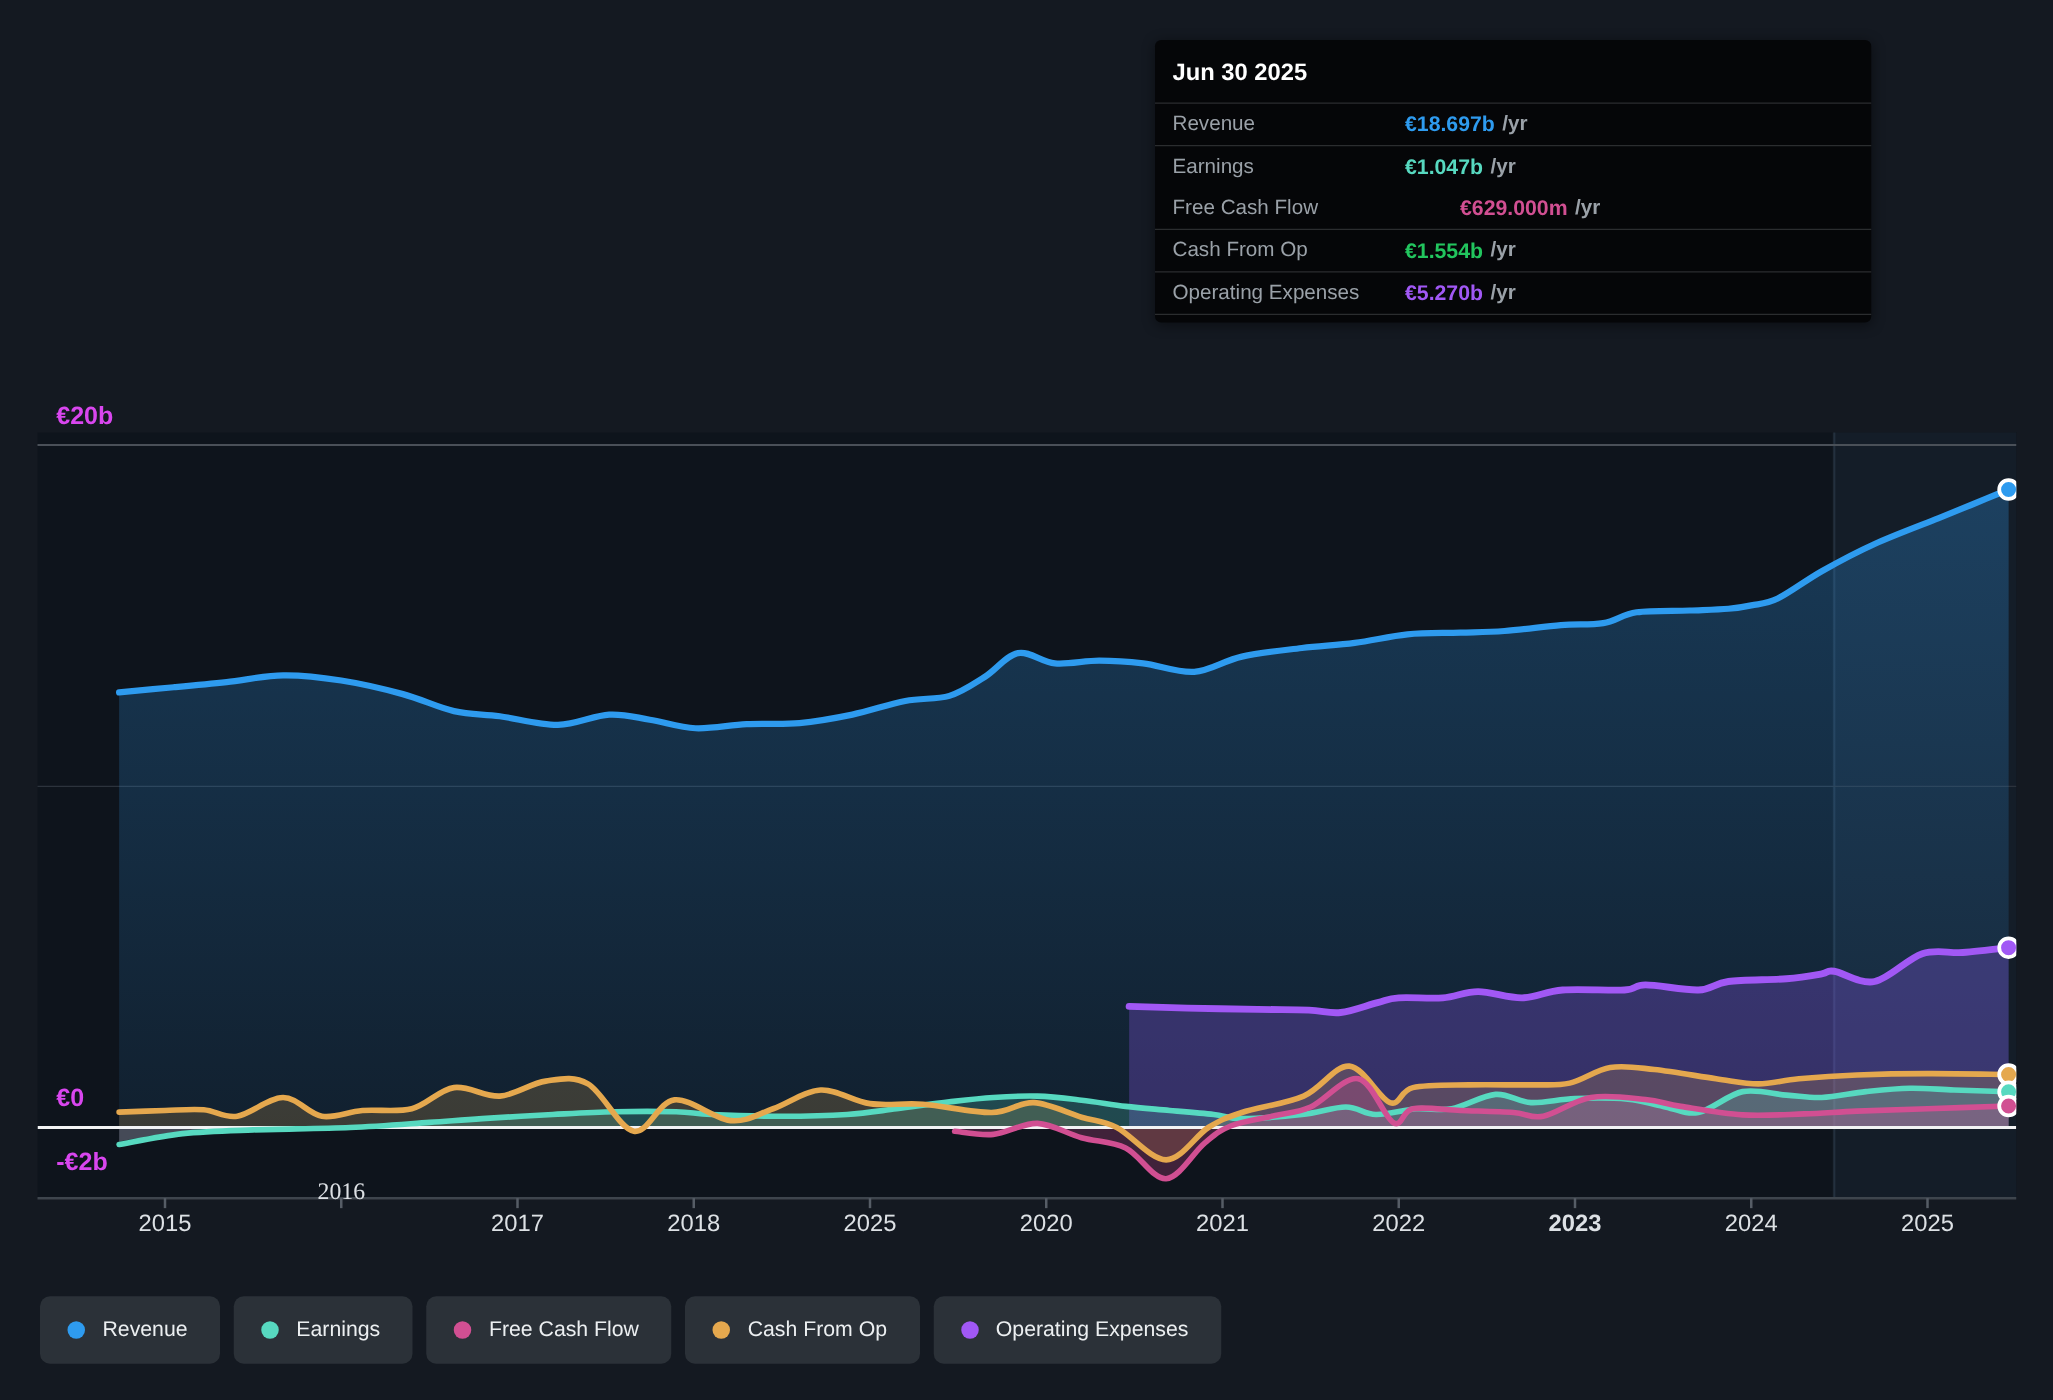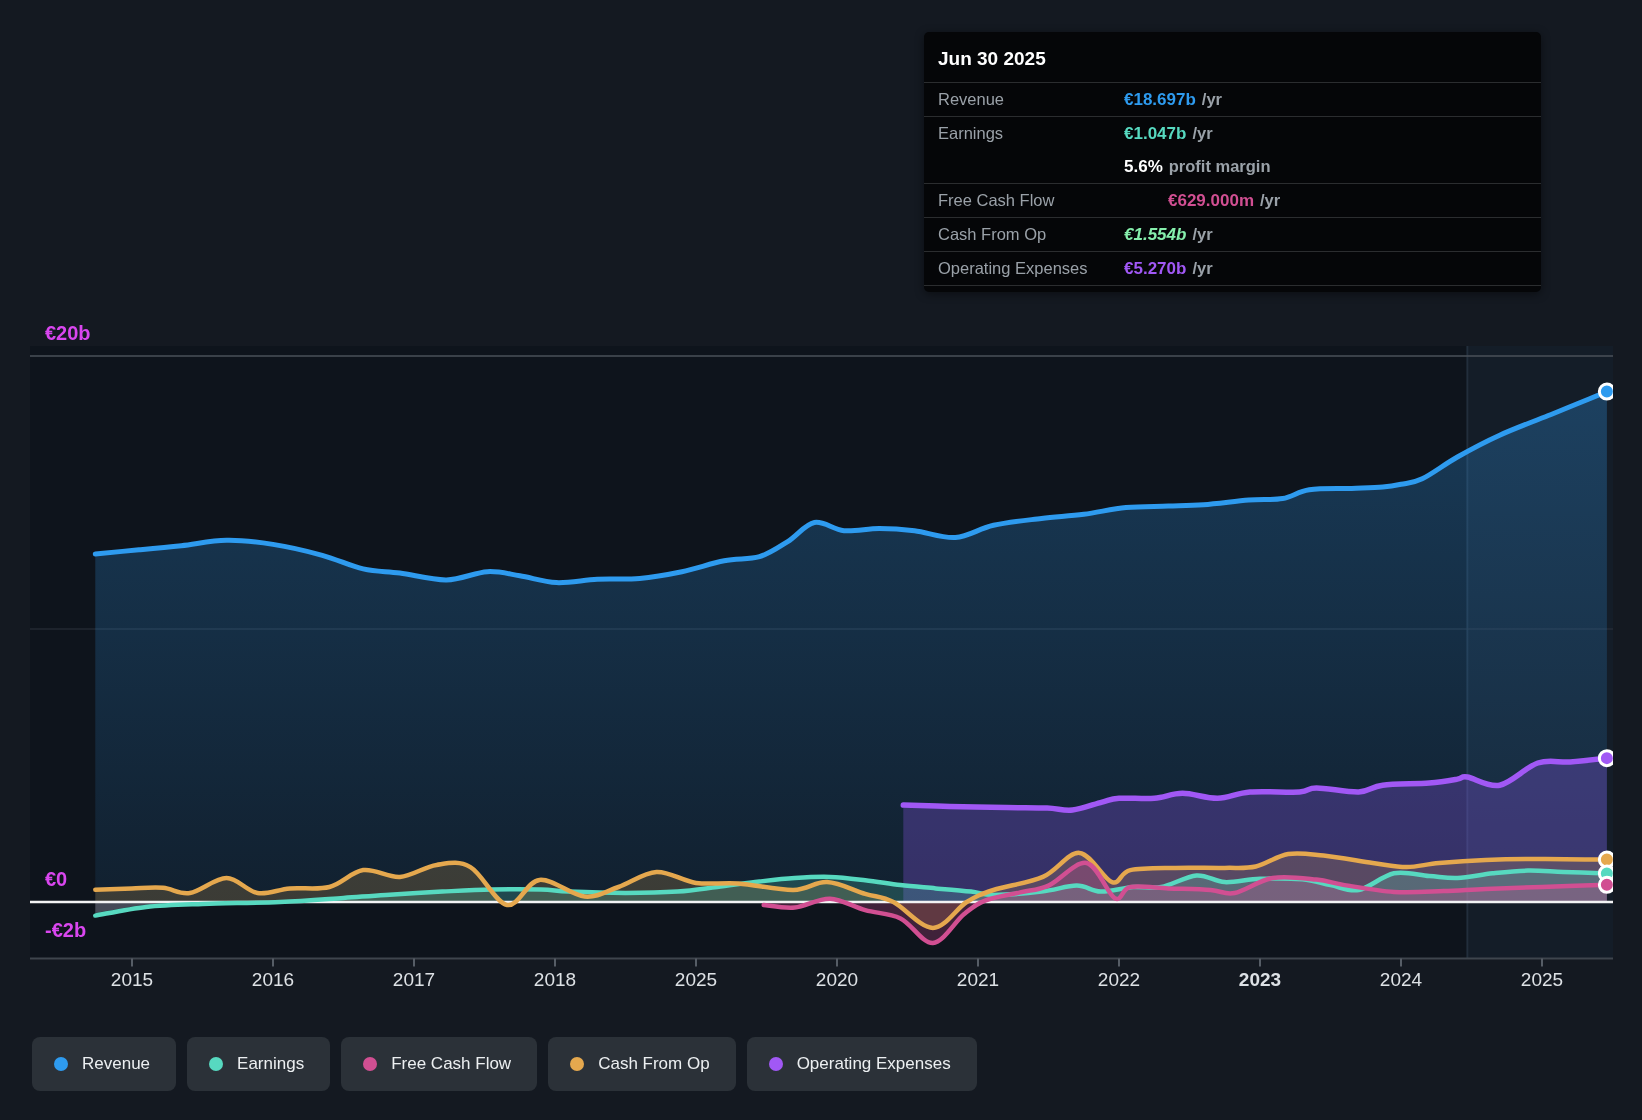--- a/index.html
+++ b/index.html
@@ -5,21 +5,21 @@
   html,body{margin:0;padding:0;}
   body{
     width:1642px;height:1120px;position:relative;overflow:hidden;
     background:#141921;
     font-family:"Liberation Sans", sans-serif;
     -webkit-font-smoothing:antialiased;
   }
   #chart-svg{position:absolute;left:0;top:0;}
   
   .tooltip{
-    position:absolute;left:924px;top:32px;width:617px;
+    position:absolute;left:924px;top:32px;width:573px;
     background:#050608;border-radius:5px;
     box-shadow:0 2px 10px rgba(0,0,0,.45);
     padding:4px 0 6px 0;z-index:5;
   }
   .tt-title{
     color:#fff;font-size:19px;font-weight:bold;
     padding:12px 14px 12px 14px;border-bottom:1px solid #2b2d2f;
   }
   .tt-row{
     display:flex;align-items:center;min-height:33px;
@@ -93,21 +93,21 @@
   </svg>
 
 <div id="ylabels">
     <div class="ylab" style="top: 322px;">€20b</div>
     <div class="ylab" style="top: 868px;">€0</div>
     <div class="ylab" style="top: 918.511px;">-€2b</div>
   </div>
 
 <div id="xlabels">
     <div class="xlab" style="left: 132px; top: 969px;">2015</div>
-    <div class="xlab" style="left: 273px; top: 969px;">2016</div>
+    <div class="xlab" style="left: 273px; top: 943px; font-family: Liberation Serif, serif;">2016</div>
     <div class="xlab" style="left: 414px; top: 969px;">2017</div>
     <div class="xlab" style="left: 555px; top: 969px;">2018</div>
     <div class="xlab" style="left: 696px; top: 969px;">2025</div>
     <div class="xlab" style="left: 837px; top: 969px; text-align: center;">2020</div>
     <div class="xlab" style="left: 978px; top: 969px;">2021</div>
     <div class="xlab" style="left: 1119px; top: 969px;">2022</div>
     <div class="xlab" style="left: 1260px; top: 969px; font-weight: bold;">2023</div>
     <div class="xlab" style="left: 1401px; top: 969px;">2024</div>
     <div class="xlab" style="left: 1542px; top: 969px;">2025</div>
   </div>
@@ -119,32 +119,27 @@
         <span class="tt-label">Revenue</span>
         <span class="tt-value" style="color: rgb(46, 155, 239);">€18.697b</span>
         <span class="tt-suffix">/yr</span>
       </div>
       <div class="tt-row no-border">
         <span class="tt-label">Earnings</span>
         <span class="tt-value" style="color: rgb(87, 217, 192);">€1.047b</span>
         <span class="tt-suffix">/yr</span>
       </div>
       <div class="tt-row">
-        <span class="tt-label"></span>
-        <span class="tt-value" style="color: rgb(255, 255, 255);">5.6%</span>
-        <span class="tt-suffix">profit margin</span>
-      </div>
-      <div class="tt-row">
         <span class="tt-label">Free Cash Flow</span>
         <span class="tt-value" style="color: rgb(209, 79, 146); margin-left: 44px;">€629.000m</span>
         <span class="tt-suffix">/yr</span>
       </div>
       <div class="tt-row">
         <span class="tt-label">Cash From Op</span>
-        <span class="tt-value" style="color: #86efac; font-style: italic;">€1.554b</span>
+        <span class="tt-value" style="color: #22c55e;">€1.554b</span>
         <span class="tt-suffix">/yr</span>
       </div>
       <div class="tt-row">
         <span class="tt-label">Operating Expenses</span>
         <span class="tt-value" style="color: rgb(161, 88, 245);">€5.270b</span>
         <span class="tt-suffix">/yr</span>
       </div>
     </div>
 </div>
 

